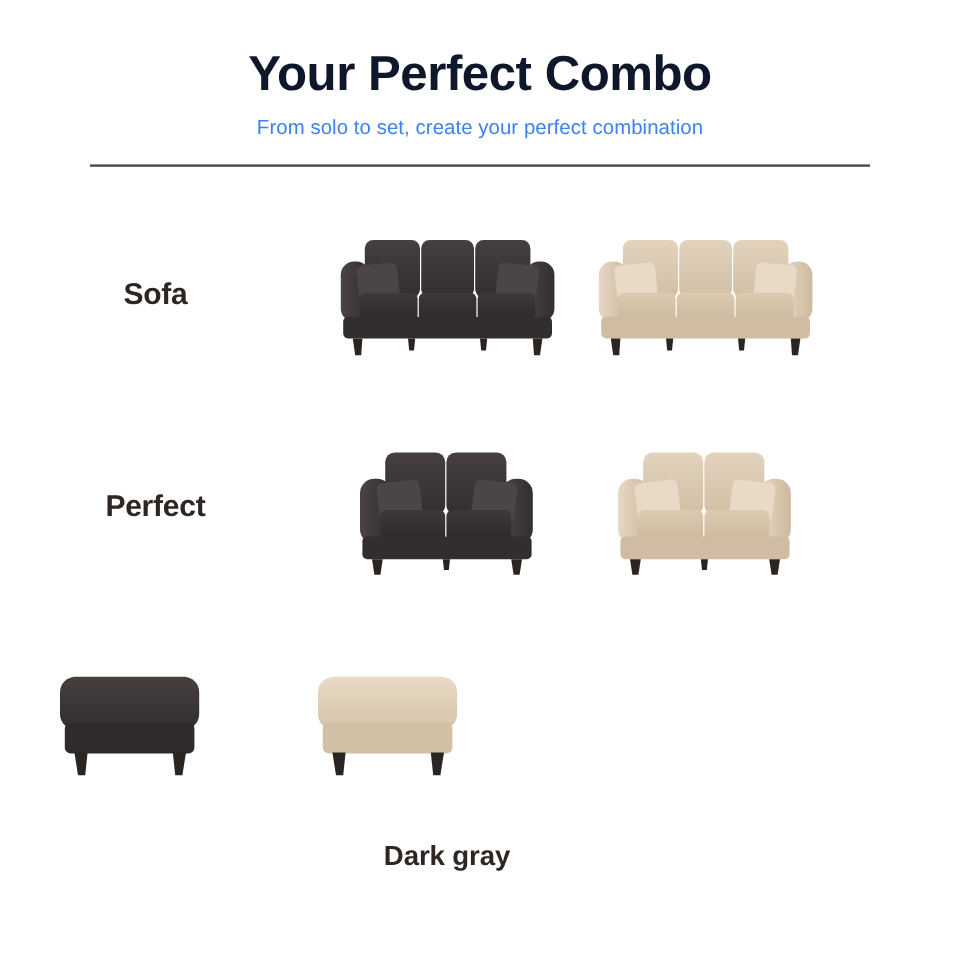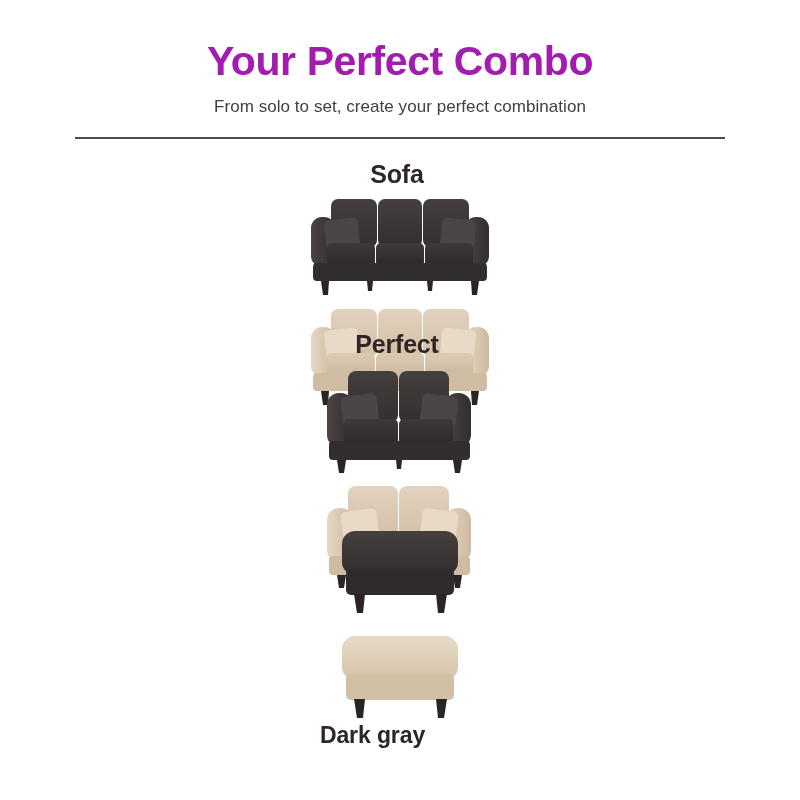--- a/index.html
+++ b/index.html
@@ -17,29 +17,29 @@
 
   
   .header {
     width: 100%;
     padding-top: 40px;
     text-align: center;
   }
   .title {
     font-size: 41px;
     font-weight: bold;
-    color: #a21caf;
+    color: #0f172a;
     letter-spacing: -0.4px;
     line-height: 1.05;
     margin: 0;
   }
   .subtitle {
     font-size: 17px;
     font-weight: normal;
-    color: #404040;
+    color: #3b82f6;
     margin: 14px 0 0 0;
     letter-spacing: 0.05px;
   }
   .divider-wrap {
     width: 100%;
     display: flex;
     justify-content: center;
     margin-top: 20px;
   }
   .divider {
@@ -52,21 +52,20 @@
   .grid {
     position: absolute;
     top: 160px;
     left: 0;
     width: 800px;
   }
   .row {
     display: flex;
     align-items: center;
     width: 100%;
-    flex-direction: column;
   }
   .row-sofa { height: 170px; }
   .row-loveseat { height: 185px; }
   .row-ottoman { height: 170px; }
 
   .row-label {
     width: 265px;
     text-align: center;
     padding-right: 6px;
     box-sizing: border-box;
@@ -106,21 +105,20 @@
     align-items: center;
   }
   .footer-spacer { width: 265px; }
   .footer-cell {
     width: 215px;
     text-align: center;
     font-size: 23px;
     font-weight: bold;
     color: #2e2622;
     letter-spacing: -0.1px;
-    margin-top: 22px;
   }
   svg { display: block; }
 </style>
 </head>
 <body>
 
 <div class="header">
   <h1 class="title">Your Perfect Combo</h1>
   <p class="subtitle">From solo to set, create your perfect combination</p>
   <div class="divider-wrap">

